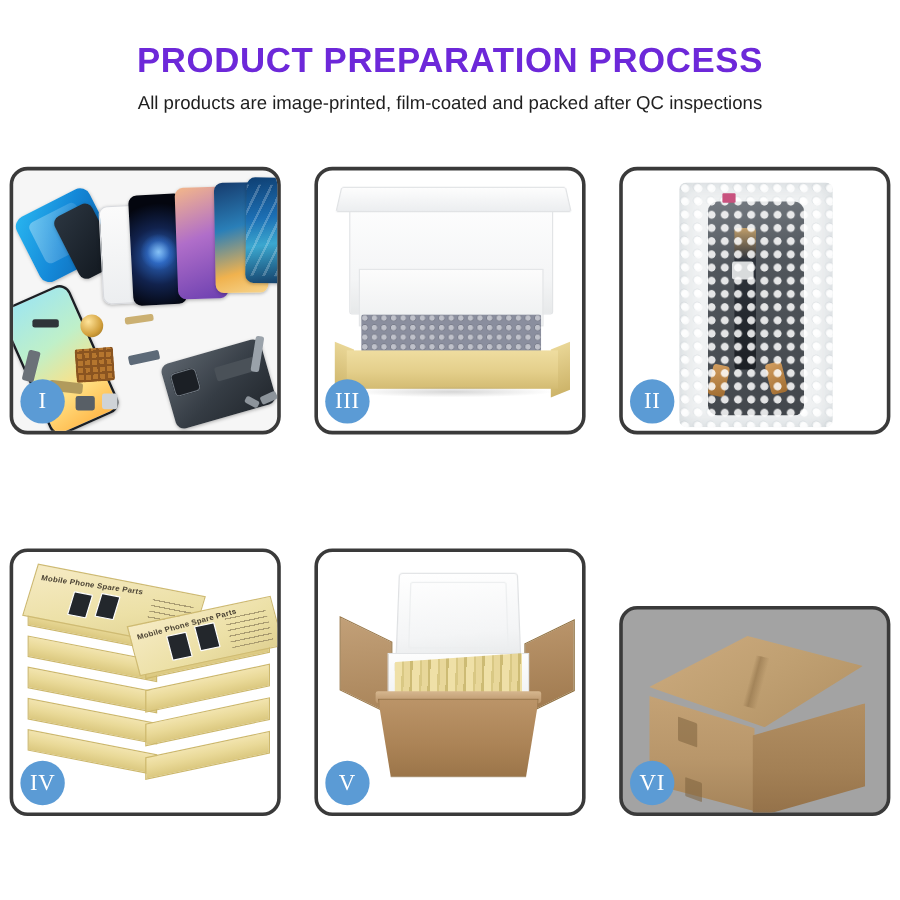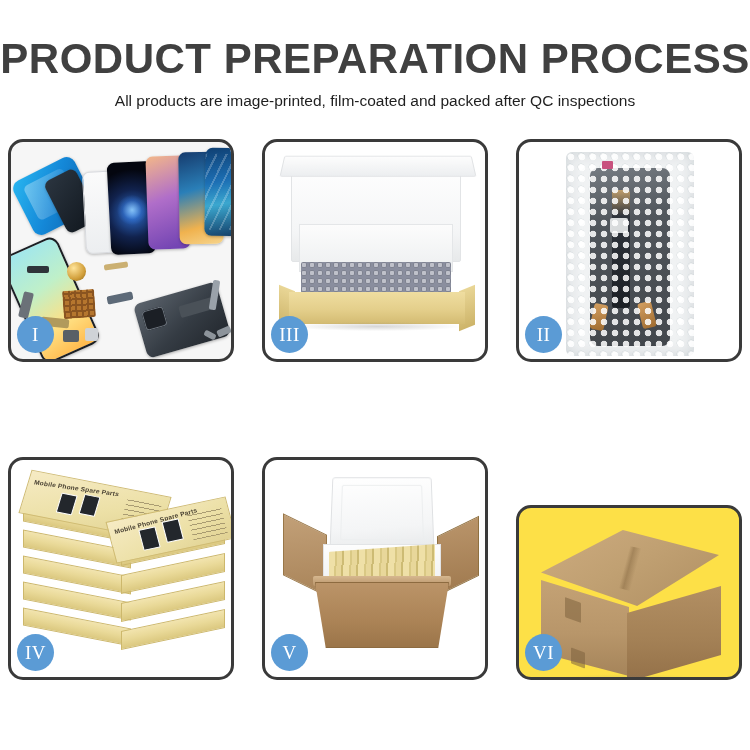--- a/index.html
+++ b/index.html
@@ -11,23 +11,23 @@
     font-family: "Liberation Sans", sans-serif;
     overflow: hidden;
     position: relative;
   }
 
   
   .header { padding-top: 36px; text-align: center; }
 
   .main-title {
     font-family: "Liberation Sans", sans-serif;
-    font-size: 42px;
+    font-size: 29px;
     font-weight: bold;
-    color: #404040;
+    color: #6d28d9;
     letter-spacing: 0.5px;
     line-height: 1.1;
     white-space: nowrap;
   }
 
   .sub-title {
     margin-top: 10px;
     font-family: "Liberation Sans", sans-serif;
     font-size: 15.5px;
     font-weight: normal;
@@ -390,21 +390,21 @@
   }
   .c5-toprim {
     position:absolute; left:48px; top:116px; width:138px; height:10px;
     background: linear-gradient(180deg,#d6b78f,#b9946a);
     border-radius:2px;
   }
 
   
   
   
-  .p6 { background:#fde047;margin-top:48px; }
+  .p6 { background:#a3a3a3;margin-top:48px; }
   .c6-top {
     position:absolute; left:22px; top:22px; width:178px; height:76px;
     background: linear-gradient(150deg,#cdab7f 0%,#c0a072 48%,#b08f62 100%);
     clip-path: polygon(46% 0%, 100% 33%, 54% 100%, 0% 56%);
   }
   .c6-seam {
     position:absolute; left:44px; top:36px; width:140px; height:50px;
     background: linear-gradient(105deg, rgba(0,0,0,0) 44%, rgba(140,110,70,.55) 47%, rgba(0,0,0,0) 52%);
     clip-path: polygon(40% 0%, 100% 34%, 56% 100%, 0% 58%);
   }

